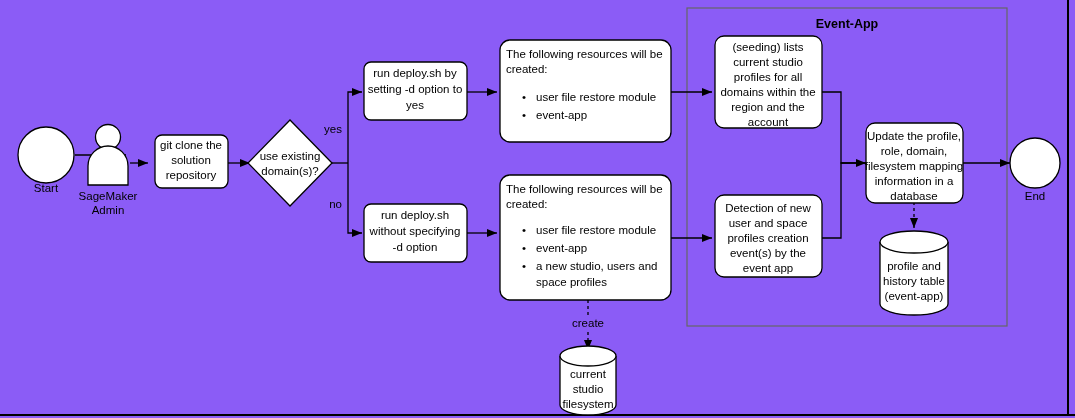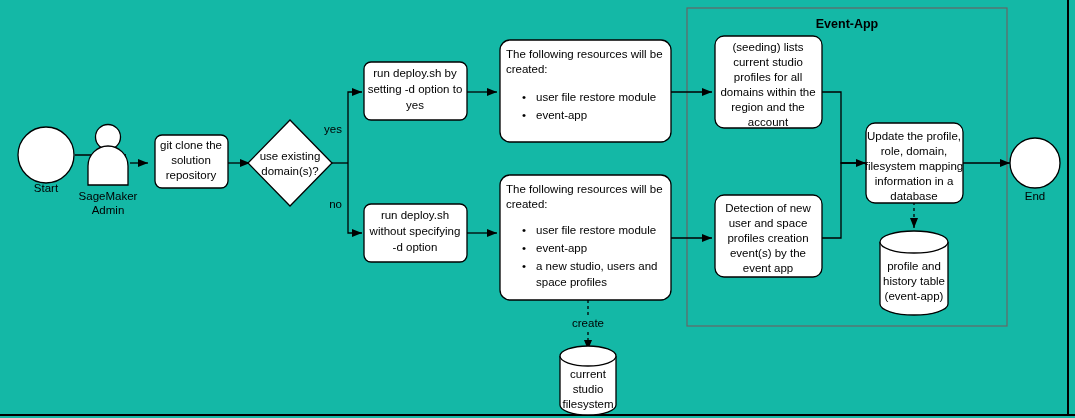--- a/index.html
+++ b/index.html
@@ -7,21 +7,21 @@
     padding: 0;
     background: #ffffff;
   }
   body {
     font-family: "Liberation Sans", sans-serif;
   }
   #canvas {
     position: relative;
     width: 1075px;
     height: 418px;
-    background: #14b8a6;
+    background: #8b5cf6;
     overflow: hidden;
   }
   #canvas svg {
     position: absolute;
     top: 0;
     left: 0;
     width: 1075px;
     height: 418px;
   }
   .nodetext {

